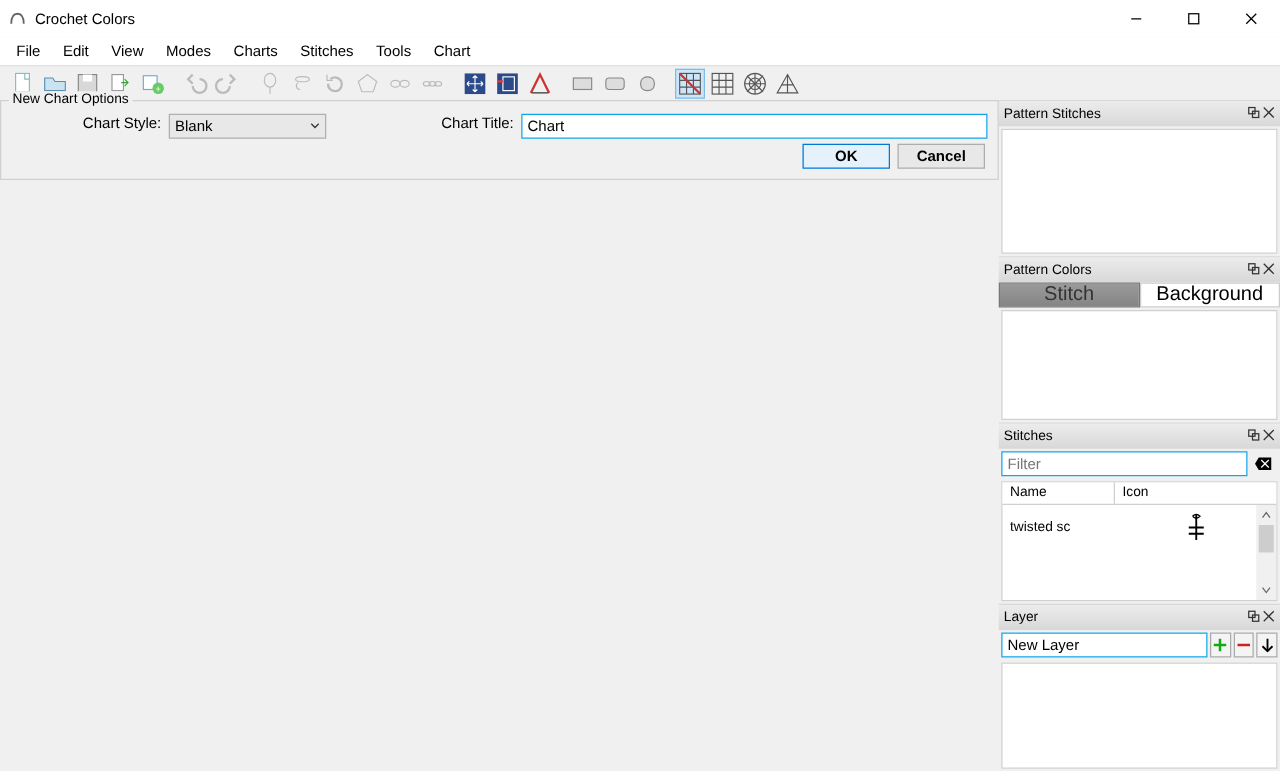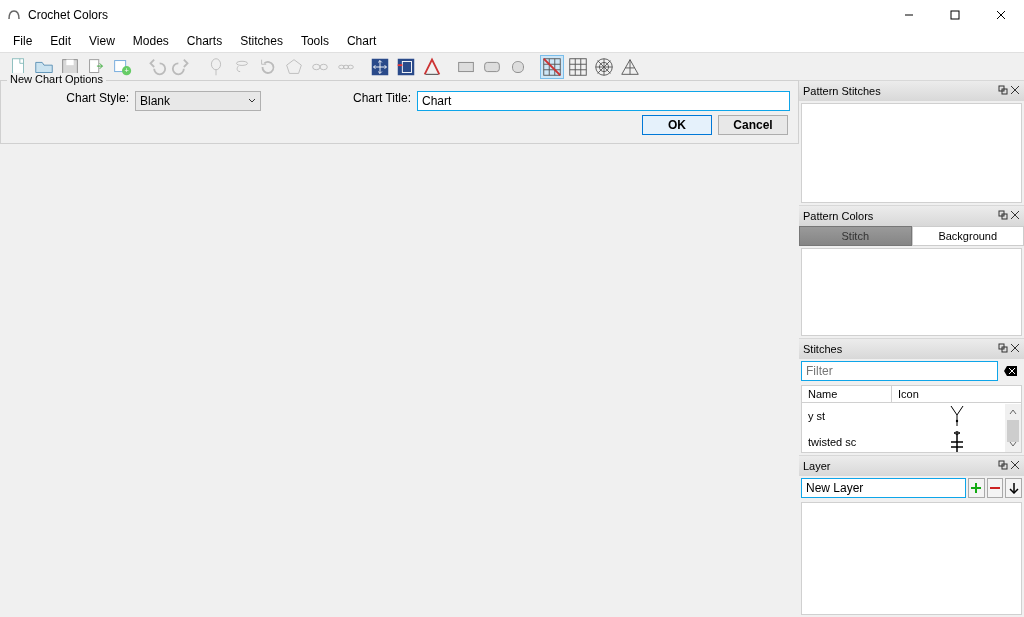--- a/index.html
+++ b/index.html
@@ -86,21 +86,21 @@
   height: 20px;
   background: linear-gradient(#ececec,#d8d8d8);
   display: flex; align-items: center; justify-content: space-between;
   padding: 0 4px; font-size: 11px;
 }
 .panel-title .pt-icons { display: flex; gap: 2px; align-items: center;}
 .panel-title .pt-icons svg { width: 10px; height: 10px; }
 .panel-body { background: #fff; border: 1px solid #d0d0d0; margin: 2px; }
 .tabs { display: flex; height: 20px; }
 .tab {
-  flex: 1; text-align: left; font-size: 11px; display: flex; align-items: center; justify-content: center;
+  flex: 1; text-align: left; font-size: 16px; display: flex; align-items: center; justify-content: center;
   border: 1px solid #ccc; background: #fff;
 }
 .tab.active {
   background: linear-gradient(#9a9a9a,#858585); color: #333; border-color: #777;
 }
 .stitch-filter-row { display: flex; gap: 2px; margin: 2px; }
 .stitch-filter-row input { flex: 1; }
 .clear-btn { width: 22px; height: 20px; display:flex;align-items:center;justify-content:center;background:#f0f0f0;border:1px solid #f0f0f0;}
 .stitch-table { display:flex; flex-direction:column; border:1px solid #d0d0d0; margin:2px; background:#fff; position:relative;}
 .st-head { display:flex; height:18px; font-size:11px; border-bottom:1px solid #d0d0d0; background:#fff;}
@@ -395,33 +395,24 @@
       <div class="stitch-filter-row">
         <input type="text" placeholder="Filter" style="">
         <div class="clear-btn">
             <svg width="16" height="14" viewBox="0 0 16 14">
               <path d="M4 2h10v10H4L1 7z" fill="#000"></path>
               <line x1="6" y1="4" x2="12" y2="10" stroke="#fff"></line>
               <line x1="12" y1="4" x2="6" y2="10" stroke="#fff"></line>
             </svg>
           </div>
       </div>
-      <div class="stitch-table" style="height:68px">
+      <div class="stitch-table" style="height:96px">
         <div class="st-head">
           <div>Name</div>
           <div>Icon</div>
-        </div>
-        <div class="st-row">
-          <div class="c1">y st</div>
-          <div class="c2">
-              <svg viewBox="0 0 18 26">
-                <path d="M3 3 L9 12 L15 3 M9 12 V23" stroke="#000" fill="none"></path>
-                <circle cx="9" cy="18" r="1.2" fill="#000"></circle>
-              </svg>
-            </div>
         </div>
         <div class="st-row">
           <div class="c1">twisted sc</div>
           <div class="c2">
               <svg viewBox="0 0 18 26">
                 <line x1="9" y1="3" x2="9" y2="23" stroke="#000" stroke-width="1.5"></line>
                 <line x1="3" y1="13" x2="15" y2="13" stroke="#000" stroke-width="1.5"></line>
                 <line x1="3" y1="18" x2="15" y2="18" stroke="#000" stroke-width="1.5"></line>
                 <path d="M6 4 Q9 1 12 4 Q9 7 6 4" fill="none" stroke="#000"></path>
               </svg>

